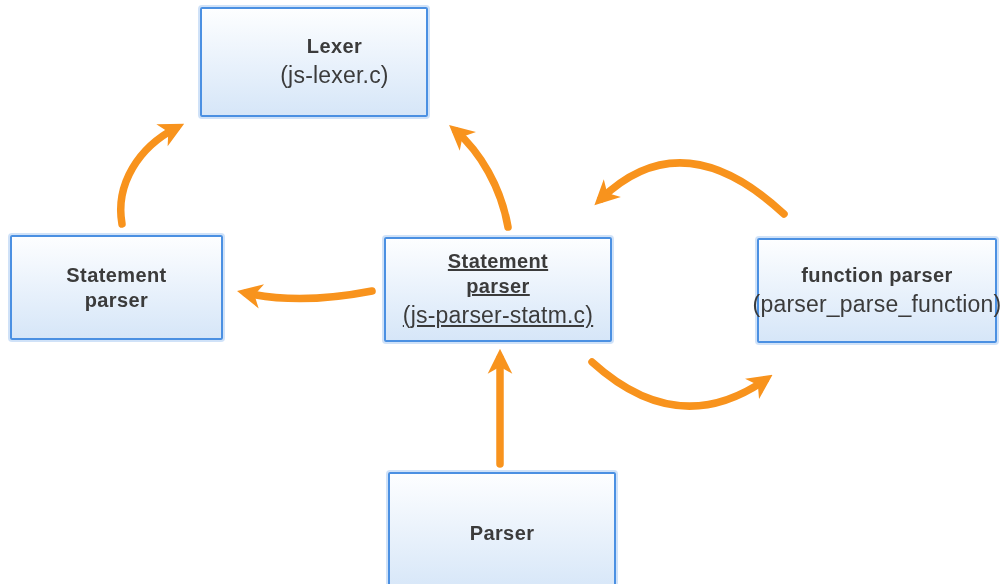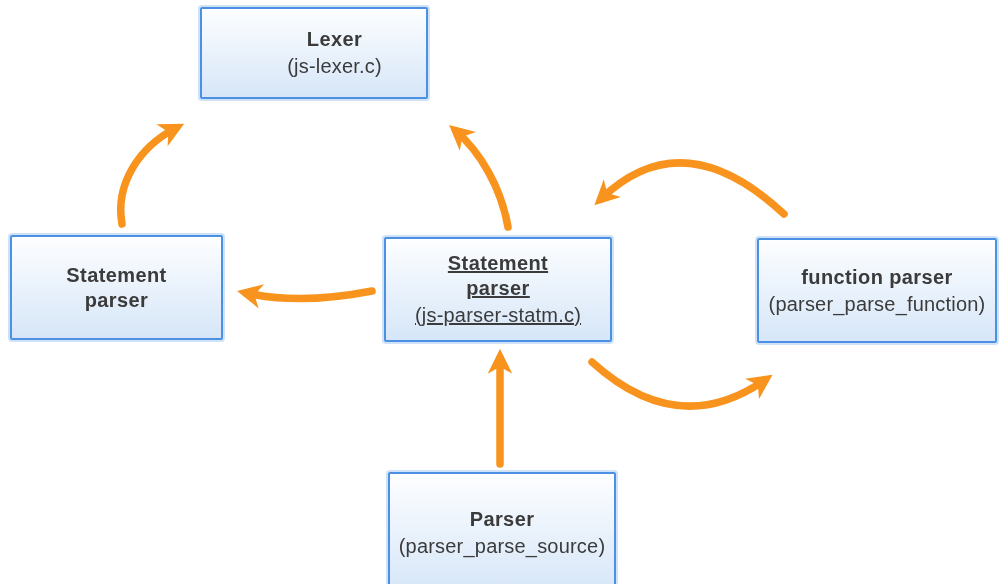--- a/index.html
+++ b/index.html
@@ -46,21 +46,21 @@
     color: var(--text, #3B3B3B);
     line-height: 1.25;
   }
   .node-title {
     font-size: 20px;
     font-weight: bold;
     letter-spacing: 0.4px;
   }
   .node-title.narrow { max-width: 130px; }
   .node-subtitle {
-    font-size: 20px;
+    font-size: 23px;
     font-weight: normal;
     letter-spacing: 0.2px;
     margin-top: 2px;
     white-space: nowrap;
   }
 </style>
 </head>
 <body>
 
 <div class="canvas">
@@ -72,37 +72,36 @@
       </marker>
     </defs>
     <path class="edge" d="M 122 224 C 115 184 139 147 176 128" marker-end="url(#ah)"></path>
     <path class="edge" d="M 508 227 C 501 187 480 152 456 131" marker-end="url(#ah)"></path>
     <path class="edge" d="M 372 291 Q 300 305 246 293" marker-end="url(#ah)"></path>
     <path class="edge" d="M 784 214 Q 683 120 601 199" marker-end="url(#ah)"></path>
     <path class="edge" d="M 592 362 Q 678 440 765 380" marker-end="url(#ah)"></path>
     <path class="edge" d="M 500 464 L 500 358" marker-end="url(#ah)"></path>
   </svg>
 
-  <div class="node" style="left:200px; top:7px; width:228px; height:92px;padding-left:41px;">
+  <div class="node" style="left:200px; top:7px; width:228px; height:110px;padding-left:41px;">
     <div class="node-title">Lexer</div>
     <div class="node-subtitle">(js-lexer.c)</div>
   </div>
 
   <div class="node" style="left:10px; top:235px; width:213px; height:105px;">
     <div class="node-title narrow">Statement parser</div>
   </div>
 
   <div class="node" style="left:384px; top:237px; width:228px; height:105px;text-decoration:underline;">
     <div class="node-title narrow">Statement parser</div>
     <div class="node-subtitle">(js-parser-statm.c)</div>
   </div>
 
   <div class="node" style="left:757px; top:238px; width:240px; height:105px;">
     <div class="node-title">function parser</div>
     <div class="node-subtitle">(parser_parse_function)</div>
   </div>
 
   <div class="node" style="left:388px; top:472px; width:228px; height:122px;">
     <div class="node-title">Parser</div>
-    <div class="node-subtitle">(parser_parse_source)</div>
   </div>
 
 </div>
 
 </body></html>

